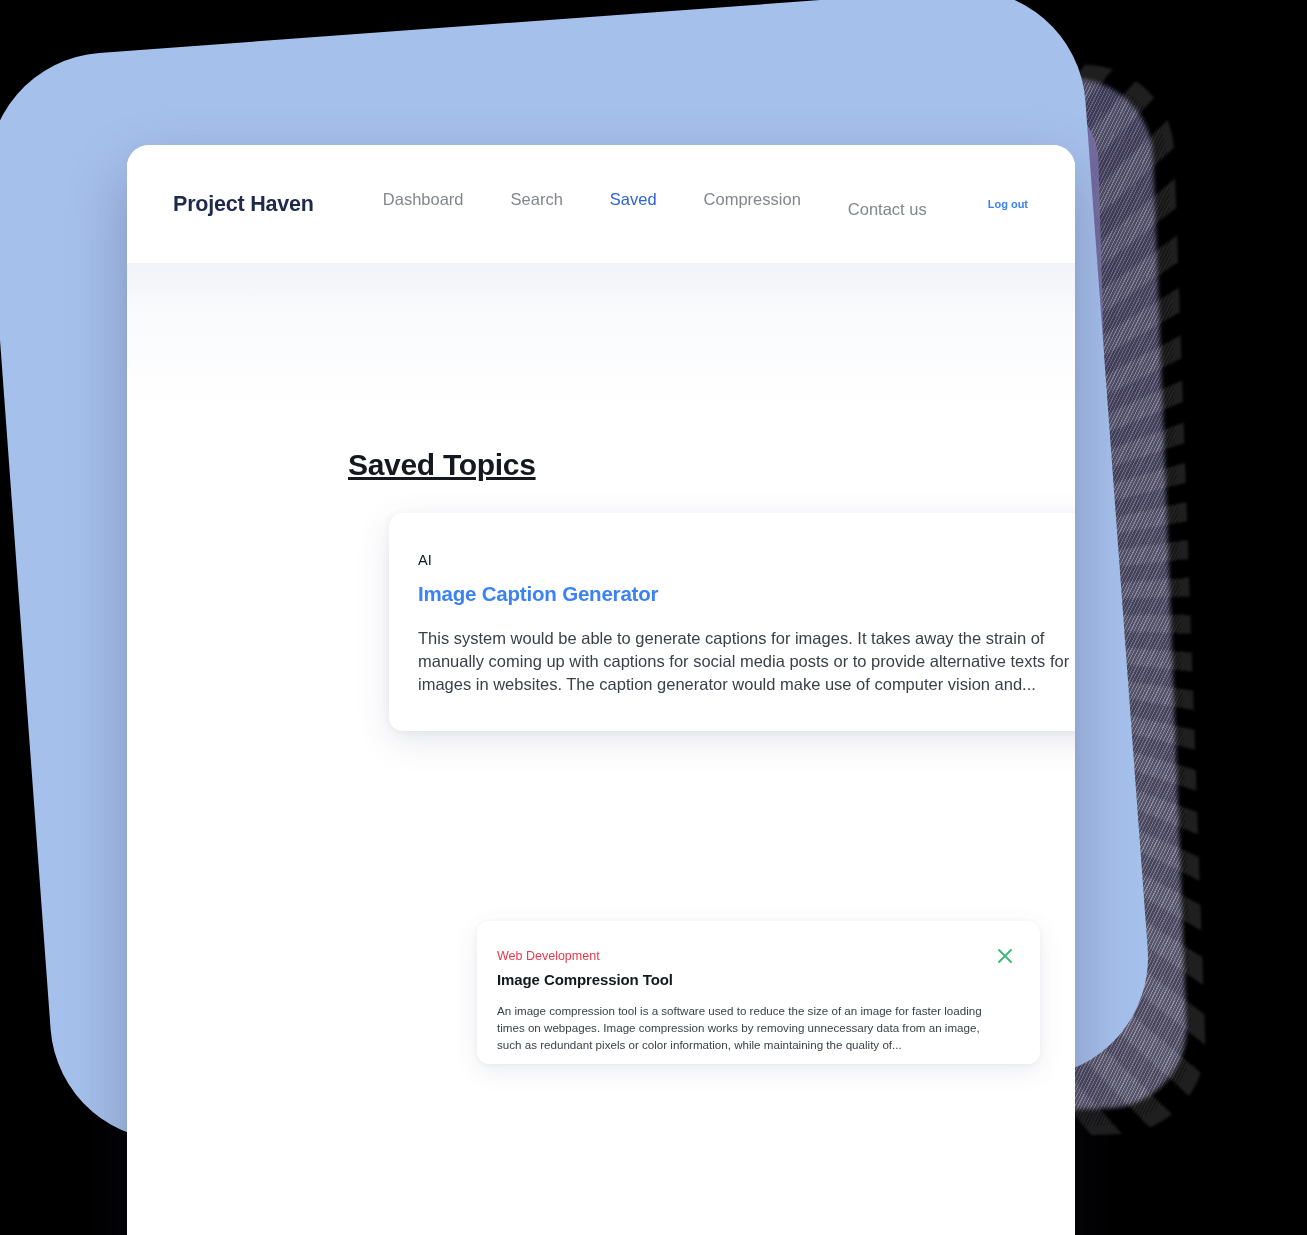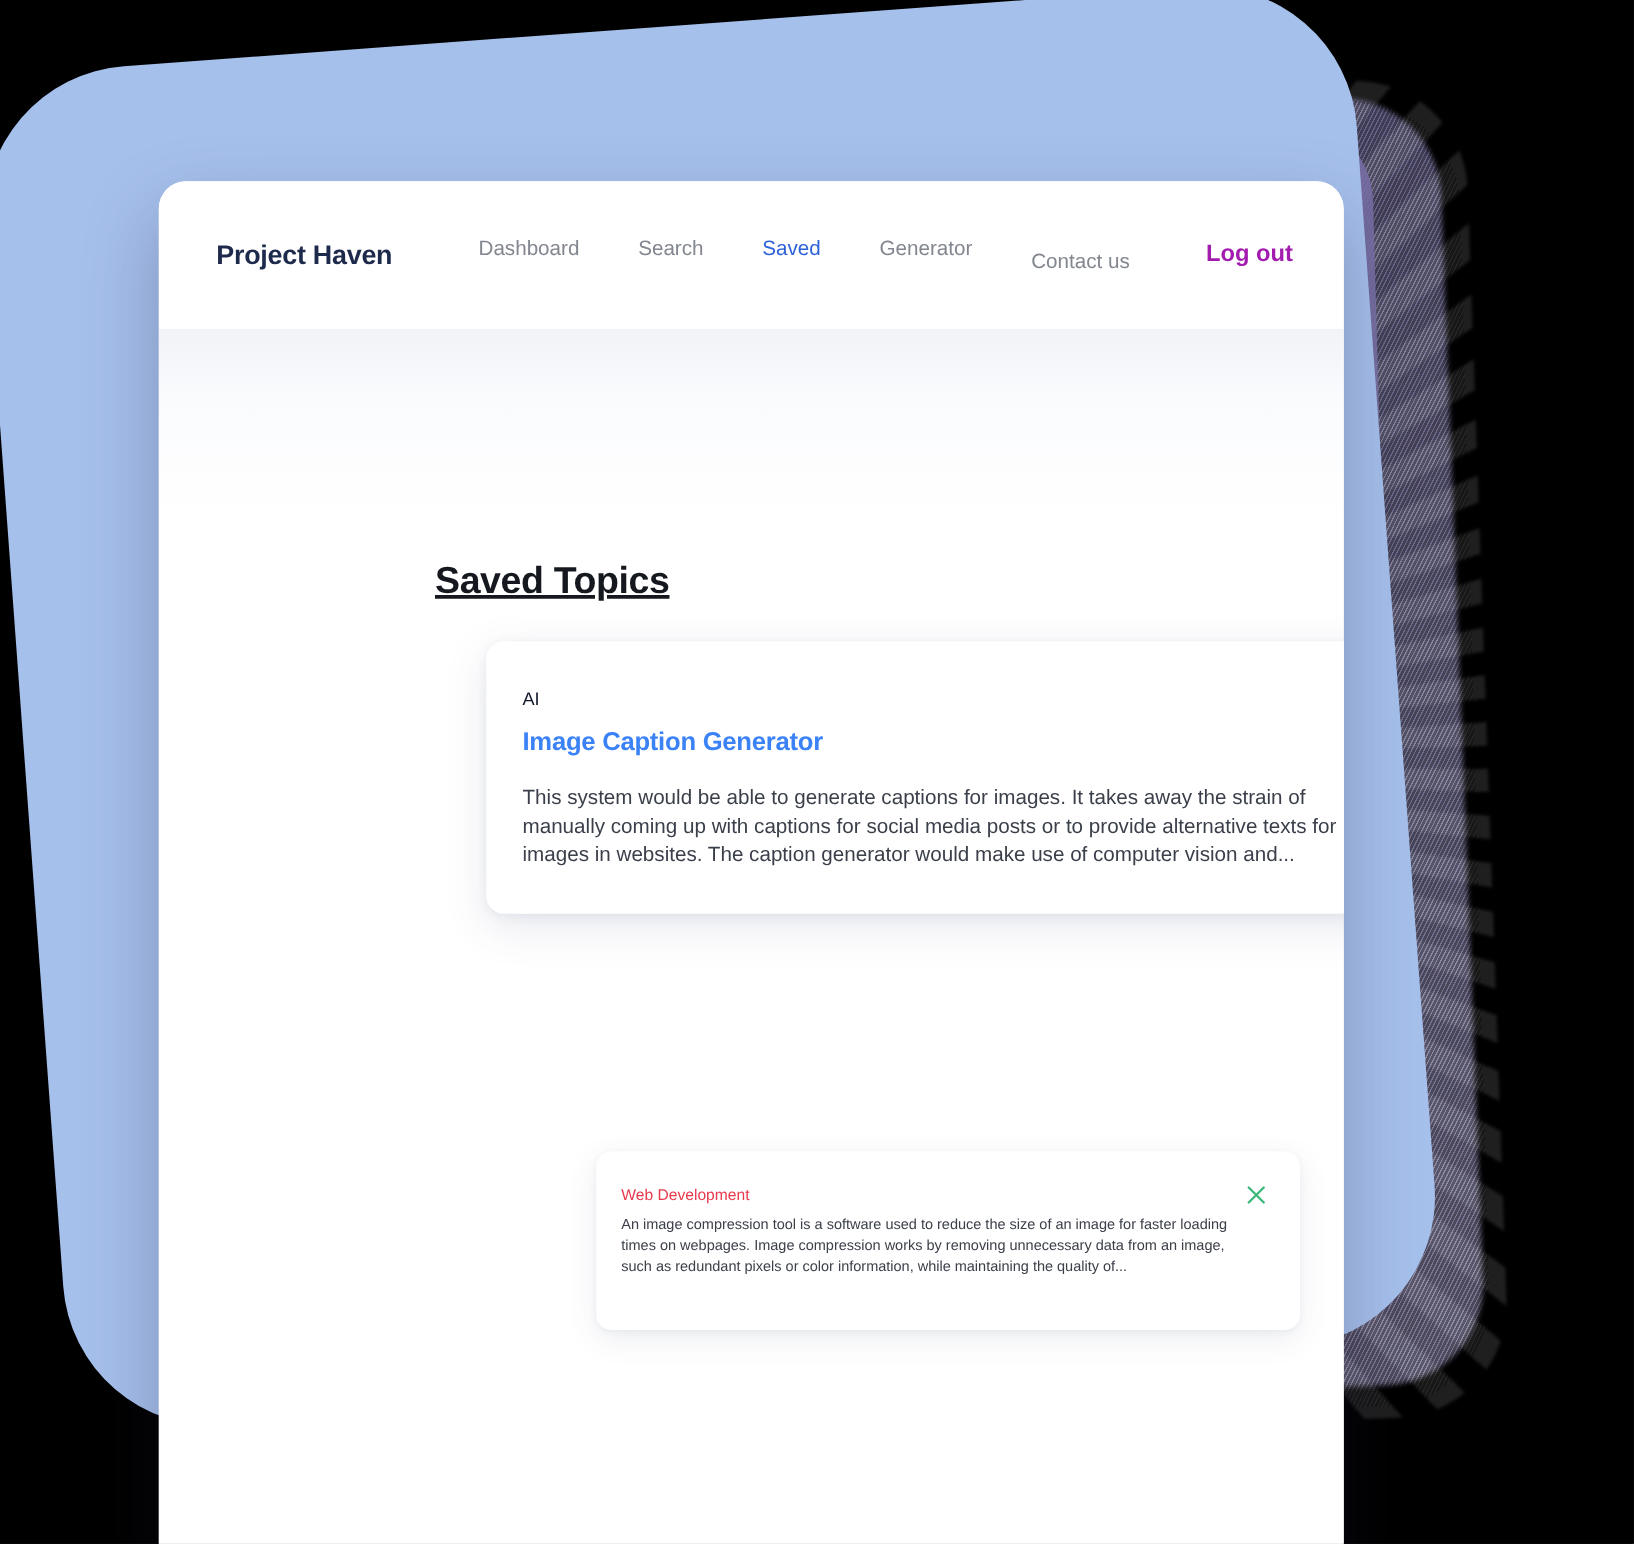--- a/index.html
+++ b/index.html
@@ -139,23 +139,23 @@
     white-space: nowrap;
     cursor: pointer;
     padding: 4px 0;
     margin-right: 47px;
   }
   .nav-link:last-child { margin-right: 0; margin-top: 10px; }
   .nav-link.active { color: #2e62d8; }
 
   .logout {
     margin-left: 61px;
-    font-size: 19px;
-    font-weight: bold;
-    color: #a21caf;
+    font-size: 11px;
+    font-weight: bold;
+    color: #3b82f6;
     white-space: nowrap;
     cursor: pointer;
   }
 
   
   .content {
     position: relative;
     z-index: 2;
     padding: 0 0 0 0;
   }
@@ -271,40 +271,41 @@
   <div class="panel">
     <div class="panel-bg-fade"></div>
 
     <div class="navbar">
       <div class="brand">Project Haven</div>
 
       <div class="nav-links">
         <div class="nav-link">Dashboard</div>
         <div class="nav-link">Search</div>
         <div class="nav-link active">Saved</div>
-        <div class="nav-link">Generator</div>
+        <div class="nav-link">Compression</div>
         <div class="nav-link">Contact us</div>
       </div>
 
       <div class="logout">Log out</div>
     </div>
 
     <div class="content">
 
       <div class="page-title">Saved Topics</div>
 
       <div class="featured-card">
         <div class="featured-cat">AI</div>
         <div class="featured-title">Image Caption Generator</div>
         <div class="featured-desc">This system would be able to generate captions for images. It takes away the strain of manually coming up with captions for social media posts or to provide alternative texts for images in websites. The caption generator would make use of computer vision and...</div>
 
       </div>
 
       <div class="small-card card-1">
         <div class="small-cat">Web Development</div>
+        <div class="small-title">Image Compression Tool</div>
         <div class="small-desc">An image compression tool is a software used to reduce the size of an image for faster loading times on webpages. Image compression works by removing unnecessary data from an image, such as redundant pixels or color information, while maintaining the quality of...</div>
         <div class="small-close">
           <span>
             <svg width="20" height="20" viewBox="0 0 20 20">
               <path d="M4 4 L16 16 M16 4 L4 16" stroke="#3cb878" stroke-width="1.9" stroke-linecap="round"></path>
             </svg>
           </span>
         </div>
       </div>
 

